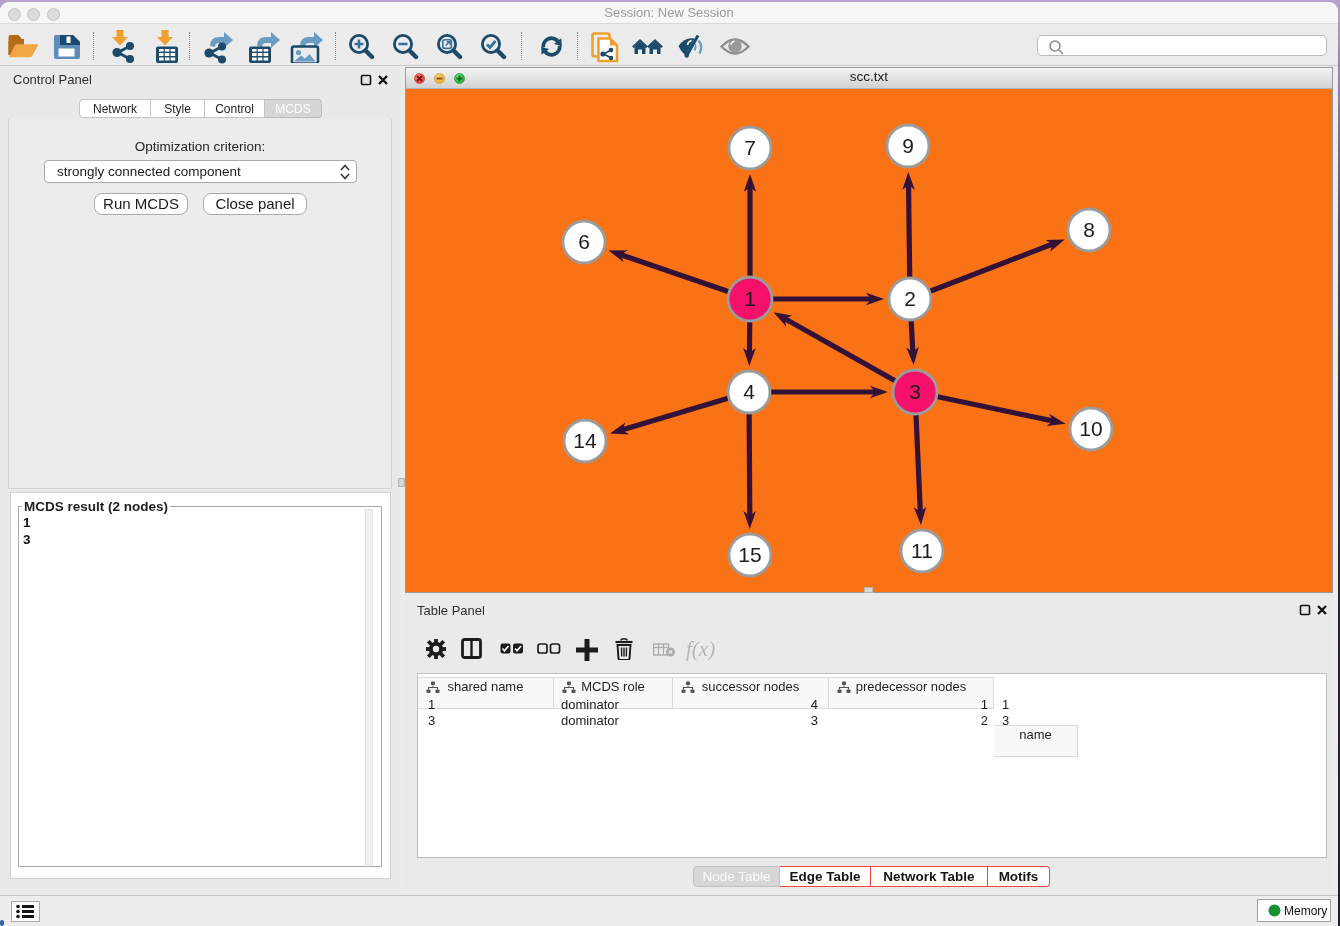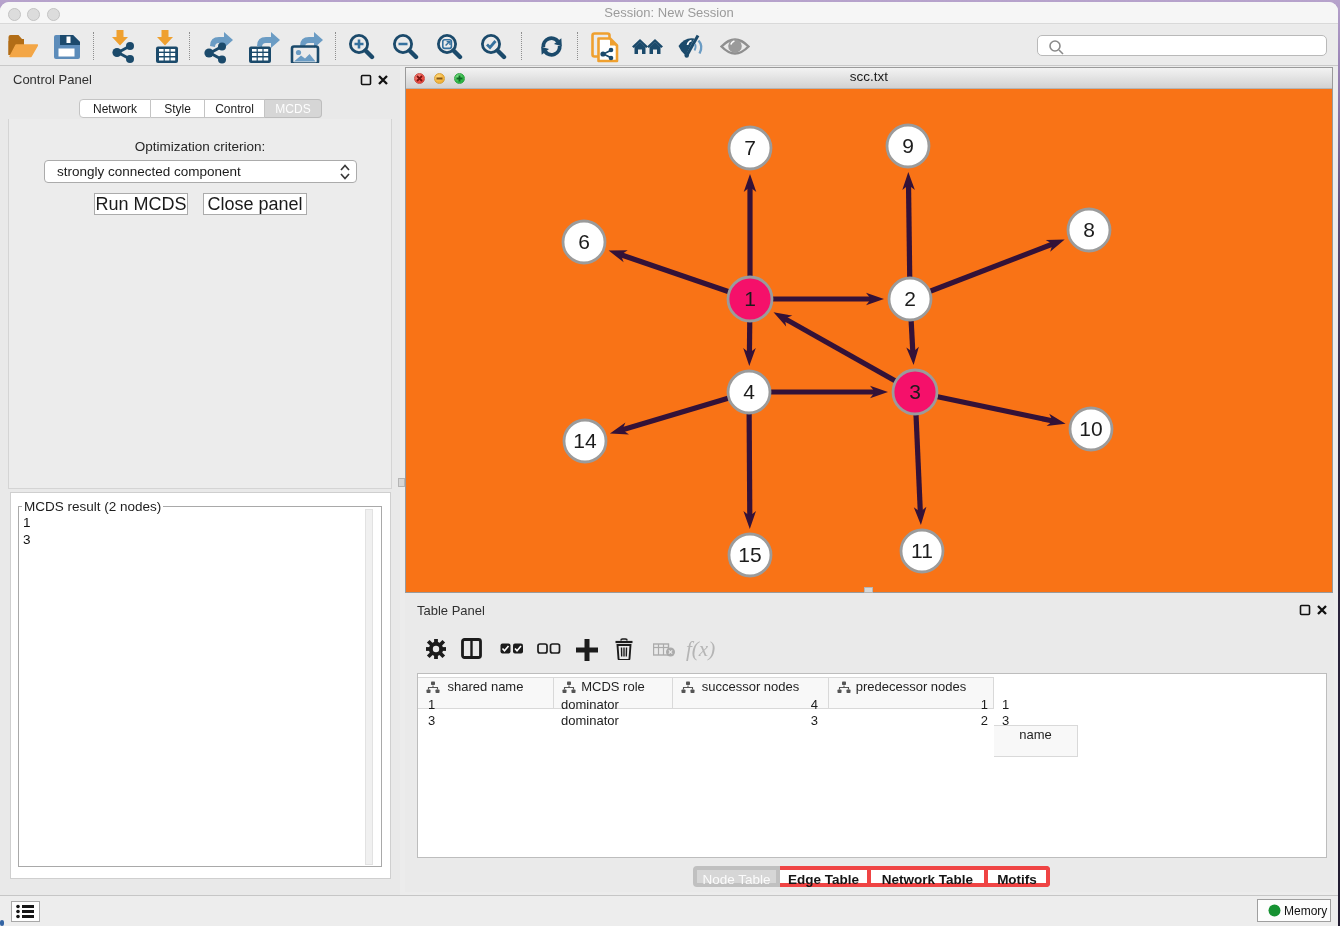--- a/index.html
+++ b/index.html
@@ -21,40 +21,40 @@
 
 #cpanel { left:0; top:64px; width:400px; height:829px; background:#e9e9e9; }
 #cp-title { left:13px; top:6px; font-size:13px; color:#303030; }
 .winbtn { position:absolute; top:9px; font-size:12px; color:#111; }
 .tab { position:absolute; top:0; height:19px; background:#fff; border:1px solid #c4c4c4;
   font-size:12px; color:#1c1c1c; text-align:center; line-height:19px; }
 #cp-content { left:8px; top:53px; width:384px; height:370px; background:#ececec; border:1px solid #d4d4d4; border-top:none; }
 #opt-label { left:0; top:73px; width:400px; text-align:center; font-size:13.5px; color:#262626; }
 #dropdown { left:44px; top:94px; width:313px; height:23px; background:#fff; border:1px solid #ababab; border-radius:4px;
   font-size:13.5px; color:#1b1b1b; line-height:21px; padding-left:12px; }
-.btn { position:absolute; height:22px; background:#fff; border:1px solid #ababab; border-radius:0;
-  font-size:18px; color:#1b1b1b; text-align:center; line-height:20px; }
+.btn { position:absolute; height:22px; background:#fff; border:1px solid #ababab; border-radius:8px;
+  font-size:15px; color:#1b1b1b; text-align:center; line-height:20px; }
 #result-area { left:10px; top:426px; width:381px; height:387px; background:#fff; border:1px solid #cfcfcf; }
-#fieldset { position:absolute; left:7px; top:13px; width:364px; height:361px; border:1px solid #a9a9a9; }
+#fieldset { position:absolute; left:7px; top:13px; width:364px; height:361px; border:1px solid #a9a9a9;font-weight:bold; }
 #legend { position:absolute; left:3px; top:-8px; background:#fff; font-size:13.5px; color:#1d1d1d; padding:0 2px; }
 #vscroll { position:absolute; right:8px; top:2px; width:8px; height:356px; background:#f0f0f0; border:1px solid #e2e2e2; }
 
 #netwin { left:405px; top:65px; width:928px; height:526px; border:1px solid #9a9a9a; background:#f97316; }
 #net-title { position:absolute; left:0; top:0; width:926px; height:21px;
   background:linear-gradient(#f3f3f3,#dcdcdc 70%,#d2d2d2); border-bottom:1px solid #b4b4b4;
   font-size:13.5px; color:#1a1a1a; text-align:center; line-height:18px; }
 .mbtn { position:absolute; top:5px; width:11px; height:11px; border-radius:50%; }
 
 #tpanel { left:405px; top:591px; width:929px; height:299px; background:#eaeaea; }
 #tp-title { left:12px; top:10px; font-size:13px; color:#303030; }
 #tablebox { position:absolute; left:12px; top:80px; width:910px; height:185px; background:#fff; border:1px solid #bdbdbd; }
 .hcell { position:absolute; top:3px; height:32px; border:1px solid #d9d9d9; border-left:none; background:#f8f8f8;
   font-size:13px; color:#1f1f1f; text-align:center; line-height:18px; }
 .trow { position:absolute; font-size:13px; color:#1c1c1c; }
-.btab { position:absolute; top:0; height:21px; background:#fff; border:4px solid #ef4444;
+.btab { position:absolute; top:0; height:21px; background:#fff; border:1px solid #ef4444;
   font-size:13.5px; color:#151515; text-align:center; line-height:20px; font-weight:bold; }
 #statusbar { left:0; top:893px; width:1338px; height:31px; background:#ededed; border-top:1px solid #c6c6c6; }
 #memorybtn { position:absolute; left:1257px; top:897px; width:74px; height:23px; background:#fdfdfd;
   border:1px solid #9f9f9f; font-size:12.5px; color:#111; }
 #listbtn { position:absolute; left:11px; top:899px; width:29px; height:21px; background:#fdfdfd; border:1px solid #a8a8a8; }
 svg text { font-family:"Liberation Sans", sans-serif; }
 </style>
 </head>
 <body>
 <div id="win">

